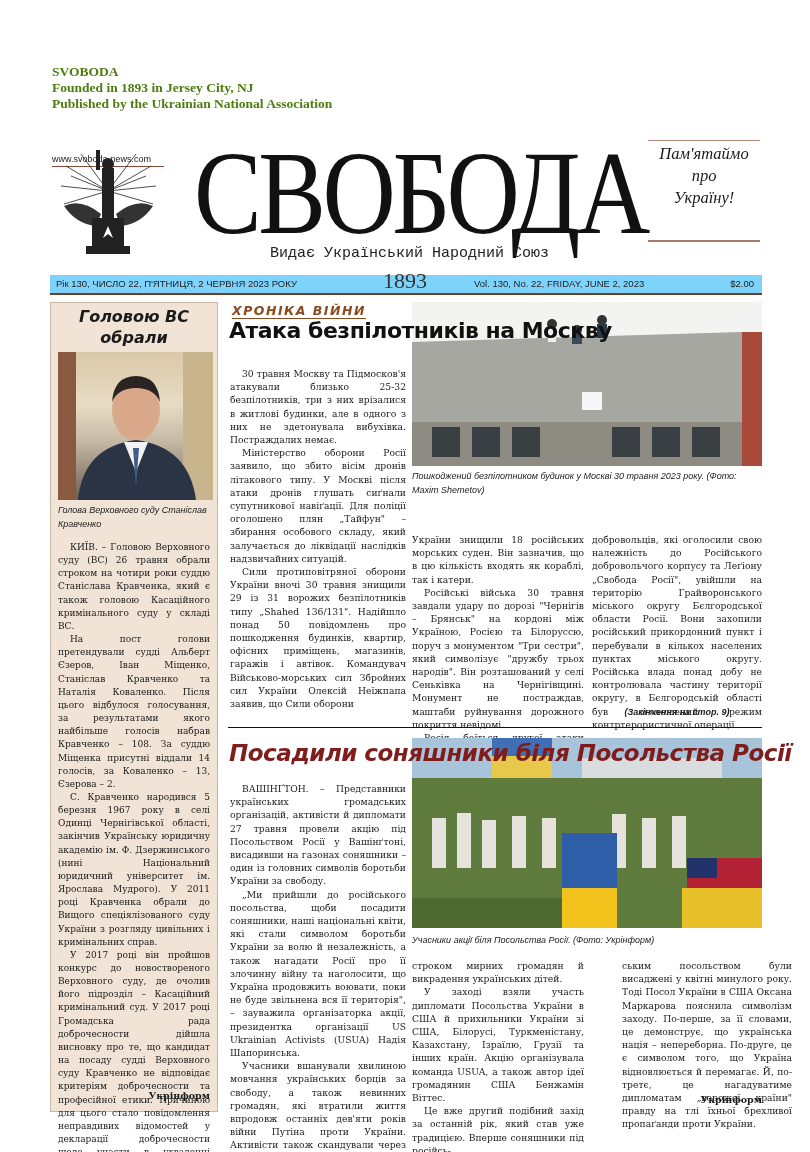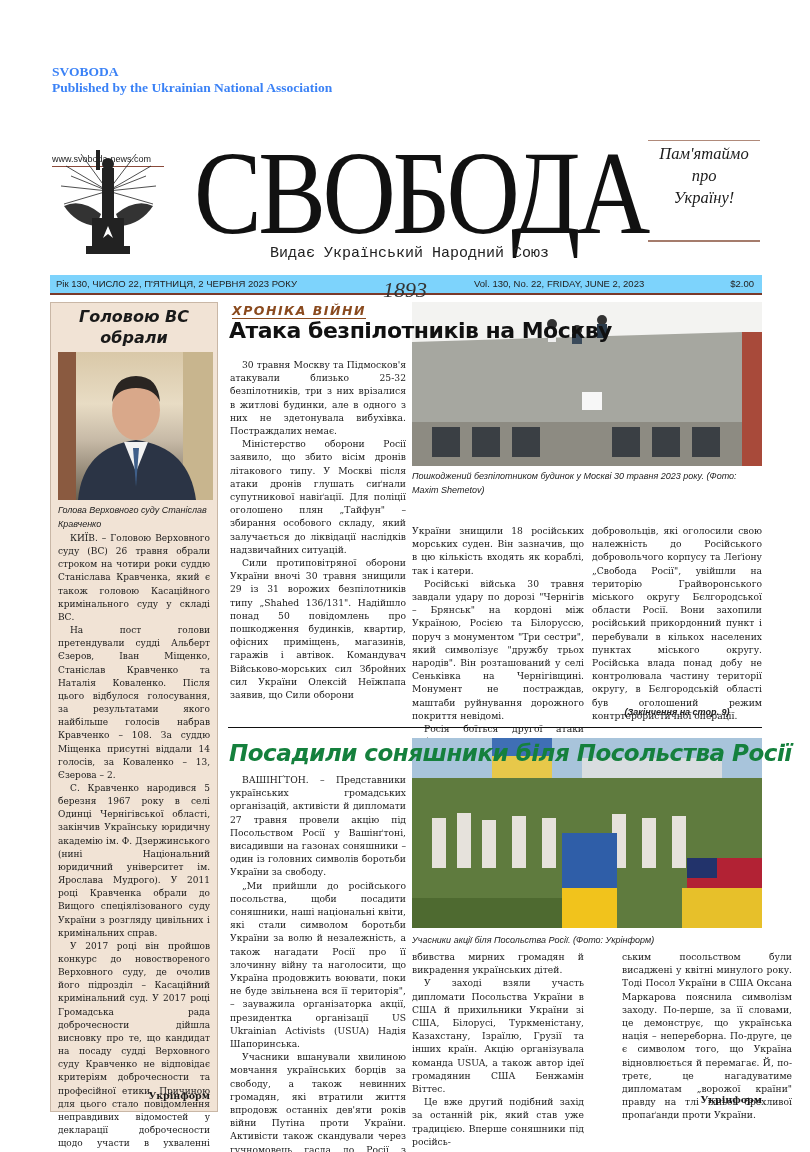--- a/index.html
+++ b/index.html
@@ -1,45 +1,46 @@
 <!DOCTYPE html>
 <html><head>
 <meta charset="utf-8">
 <style>
   html, body { margin:0; padding:0; background:#ffffff; }
   body { width:810px; height:1152px; position:relative; overflow:hidden; color:#1a1a1a; font-family:"DejaVu Serif", serif; }
   .abs { position:absolute; }
-  .masthead-info { left:52px; top:64px; font-family:"Liberation Serif", serif; font-weight:bold; font-size:13.5px; line-height:16px; color:#3b82f6; }
+  .masthead-info { left:52px; top:64px; font-family:"Liberation Serif", serif; font-weight:bold; font-size:13.5px; line-height:16px; color:#4d7c0f; }
   .web { left:52px; top:128px; font-family:"Liberation Sans", sans-serif; font-size:9px; color:#222; border-bottom:1px solid #8a4a3a; padding-bottom:2px; width:112px;margin-top:26px; }
   .logo { left:56px; top:146px; width:105px; height:110px; }
   .title { left:194px; top:138px; width:438px; font-family:"Liberation Serif", serif; font-size:118px; line-height:112px; letter-spacing:-4px; transform:scaleX(0.86); transform-origin:left top; color:#111; white-space:nowrap; }
   .subtitle { left:270px; top:245px; font-family:Liberation Mono, monospace; font-size:15px; color:#222; }
   .motto-box { left:648px; top:140px; width:112px; height:102px; border-top:1px solid #b08a7a; border-bottom:2px solid #a57c6c; text-align:center; font-family:"Liberation Serif", serif; font-style:italic; font-size:16.5px; line-height:22px; padding-top:2px; box-sizing:border-box; }
   .dateline { left:50px; top:275px; width:712px; height:18px; background:#7dd3fc; border-bottom:2px solid #7a3a2a; font-family:"Liberation Sans", sans-serif; font-size:9.5px; color:#222; }
   .dateline span { position:absolute; top:3px; }
-  .year { left:383px; top:268px; font-family:"Liberation Serif", serif; font-style:italic; font-size:22px; color:#333;margin-top:9px; }
+  .year { left:383px; top:268px; font-family:"Liberation Serif", serif; font-size:22px; color:#333; }
   .sidebar { left:50px; top:302px; width:168px; height:810px; background:#f1e3d5; border:1px solid #c9b7a6; box-sizing:border-box; }
   .side-head { left:58px; top:306px; width:152px; text-align:center; font-family:"DejaVu Sans", sans-serif; font-weight:bold; font-style:italic; font-size:16px; line-height:21px; color:#1a1a1a; }
   .photo-judge { left:58px; top:352px; width:155px; height:148px; background:linear-gradient(180deg,#d9c8a8 0%,#e8dcc4 35%,#c6b9a6 60%,#6a6050 100%); overflow:hidden; }
   .caption { font-family:Liberation Sans, sans-serif; font-style:italic; font-size:9px; line-height:14px; color:#222; }
-  .body-text { font-family:"DejaVu Serif", serif; font-size:9.2px; line-height:13.2px; text-align:justify; color:#1a1a1a; }
+  .body-text { font-family:"DejaVu Serif", serif; font-size:9.2px; line-height:13.2px; text-align:justify; color:#1a1a1a;margin-top:9px; }
   .body-text p { margin:0; text-indent:12px; }
   .signoff { font-family:"DejaVu Serif", serif; font-weight:bold; font-size:9.5px; text-align:right; }
   .kicker { left:232px; top:303px; font-family:"DejaVu Sans", sans-serif; font-weight:bold; font-style:italic; font-size:12.5px; color:#8a4a1e; letter-spacing:1.5px; border-bottom:1.5px solid #8a4a1e; }
   .headline1 { left:229px; top:318px; font-family:"DejaVu Sans", sans-serif; font-weight:bold; font-size:22px; color:#111; letter-spacing:-0.5px; z-index:2; white-space:nowrap; }
   .photo-bldg { left:412px; top:302px; width:350px; height:164px; background:linear-gradient(180deg,#f4f4f2 0%,#f0f0ee 20%,#c9c9c4 40%,#9a9b94 60%,#7f7f78 80%,#b8b2a8 100%); overflow:hidden; }
   .rule { height:1px; background:#111; }
-  .headline2 { left:229px; top:740px; font-family:"DejaVu Sans", sans-serif; font-weight:bold; font-style:italic; font-size:23px; color:#15803d; letter-spacing:-0.5px; z-index:2; white-space:nowrap; }
+  .headline2 { left:229px; top:740px; font-family:"DejaVu Sans", sans-serif; font-weight:bold; font-style:italic; font-size:23px; color:#7f1d1d; letter-spacing:-0.5px; z-index:2; white-space:nowrap; }
   .photo-rally { left:412px; top:738px; width:350px; height:190px; background:linear-gradient(180deg,#8fb5d6 0%,#b9cfdf 18%,#6b8d4a 35%,#556e3a 55%,#7b8d5a 75%,#5d7a3b 100%); overflow:hidden; }
 </style>
 </head>
 <body>
 
 <div class="abs masthead-info">
   <div>SVOBODA</div>
+  <div>Founded in 1893 in Jersey City, NJ</div>
   <div>Published by the Ukrainian National Association</div>
 </div>
 <div class="abs web">www.svoboda-news.com</div>
 
 <div class="abs logo">
   <svg width="105" height="110" viewBox="0 0 105 110">
     <g stroke="#222" stroke-width="0.8">
       <line x1="52" y1="45" x2="10" y2="20"></line>
         <line x1="52" y1="45" x2="5" y2="40"></line>
         <line x1="52" y1="45" x2="8" y2="58"></line>
@@ -170,20 +171,20 @@
 </div>
 <div class="abs headline2">Посадили соняшники біля Посольства Росії</div>
 <div class="abs caption" style="left:412px;top:933px;width:352px;">Учасники акції біля Посольства Росії. (Фото: Укрінформ)</div>
 
 <div class="abs body-text" style="left:230px;top:773px;width:176px;">
   <p>ВАШІНҐТОН. – Представники українських громадських організацій, активісти й дипломати 27 травня провели акцію під Посольством Росії у Вашінґтоні, висадивши на газонах соняшники – один із головних символів боротьби України за свободу.</p>
   <p>„Ми прийшли до російського посольства, щоби посадити соняшники, наші національні квіти, які стали символом боротьби України за волю й незалежність, а також нагадати Росії про її злочинну війну та наголосити, що Україна продовжить воювати, поки не буде звільнена вся її територія", – зауважила організаторка акції, президентка організації US Ukrainian Activists (USUA) Надія Шапоринська.</p>
   <p>Учасники вшанували хвилиною мовчання українських борців за свободу, а також невинних громадян, які втратили життя впродовж останніх дев'яти років війни Путіна проти України. Активісти також скандували через гучномовець гасла до Росії з вимогами негайно припинити її війну та геноцид в Україні, а також</p>
 </div>
 <div class="abs body-text" style="left:412px;top:950px;width:172px;">
-  <p style="text-indent:0">вбивства мирних громадян й викрадення українських дітей.</p>
+  <p style="text-indent:0">строком мирних громадян й викрадення українських дітей.</p>
   <p>У заході взяли участь дипломати Посольства України в США й прихильники України зі США, Білорусі, Туркменістану, Казахстану, Ізраїлю, Грузії та інших країн. Акцію організувала команда USUA, а також автор ідеї громадянин США Бенжамін Віттес.</p>
   <p>Це вже другий подібний захід за останній рік, який став уже традицією. Вперше соняшники під російсь-</p>
 </div>
 <div class="abs body-text" style="left:622px;top:950px;width:170px;">
   <p style="text-indent:0">ським посольством були висаджені у квітні минулого року. Тоді Посол України в США Оксана Маркарова пояснила символізм заходу. По-перше, за її словами, це демонструє, що українська нація – непереборна. По-друге, це є символом того, що Україна відновлюється й перемагає. Й, по-третє, це нагадуватиме дипломатам „ворожої країни" правду на тлі їхньої брехливої пропаґанди проти України.</p>
 </div>
 <div class="abs signoff" style="left:592px;top:1094px;width:170px;">Укрінформ</div>
 
 </body></html>

